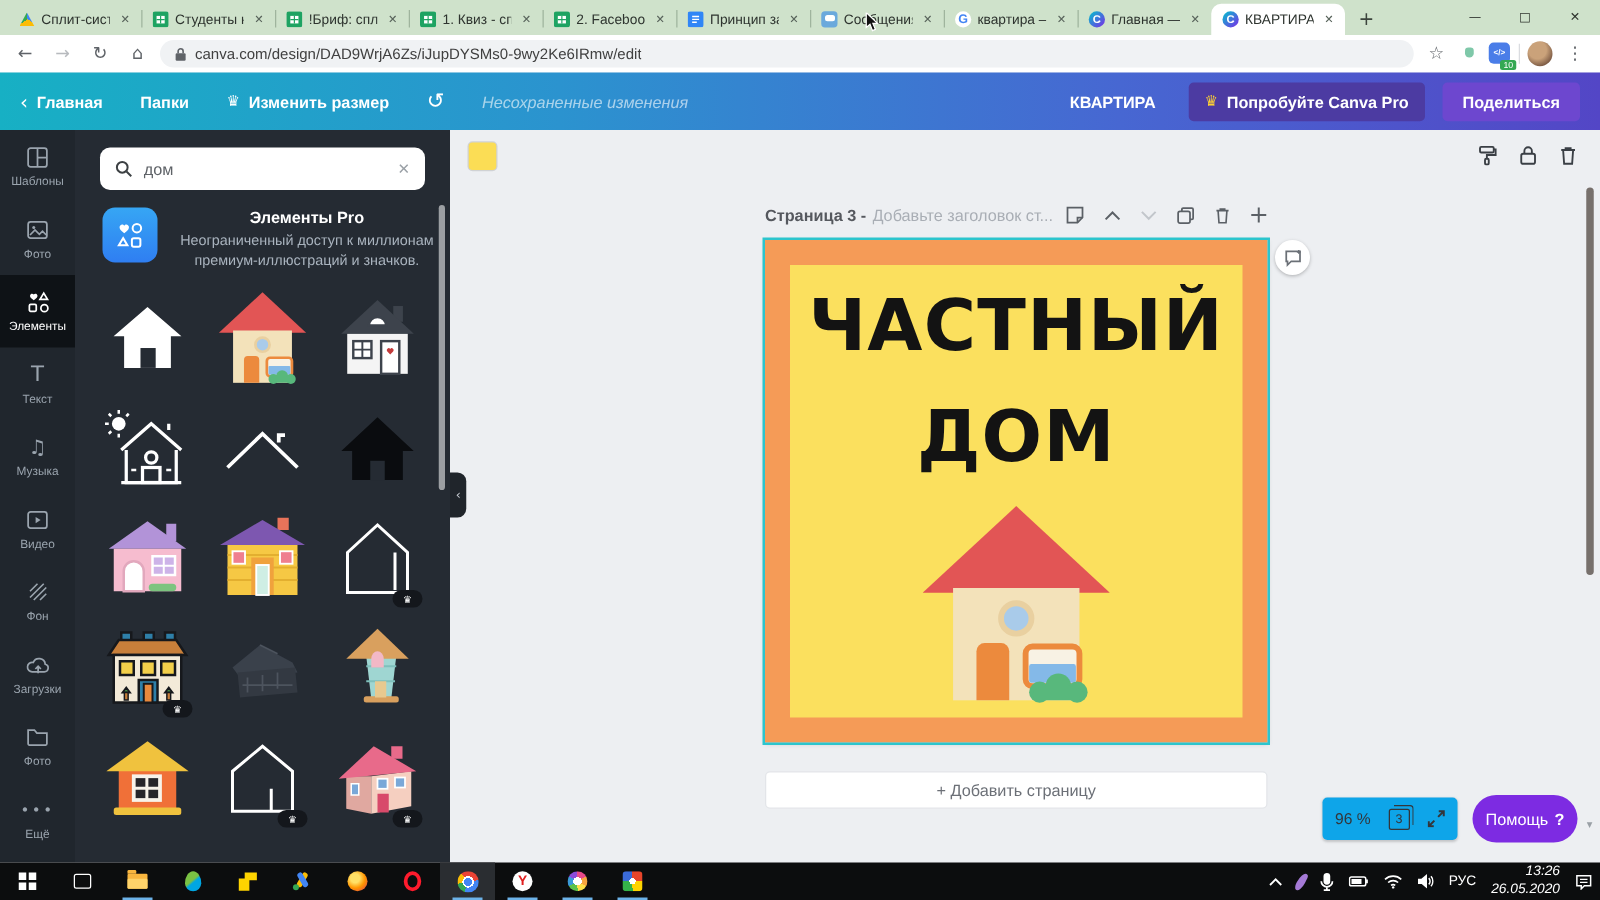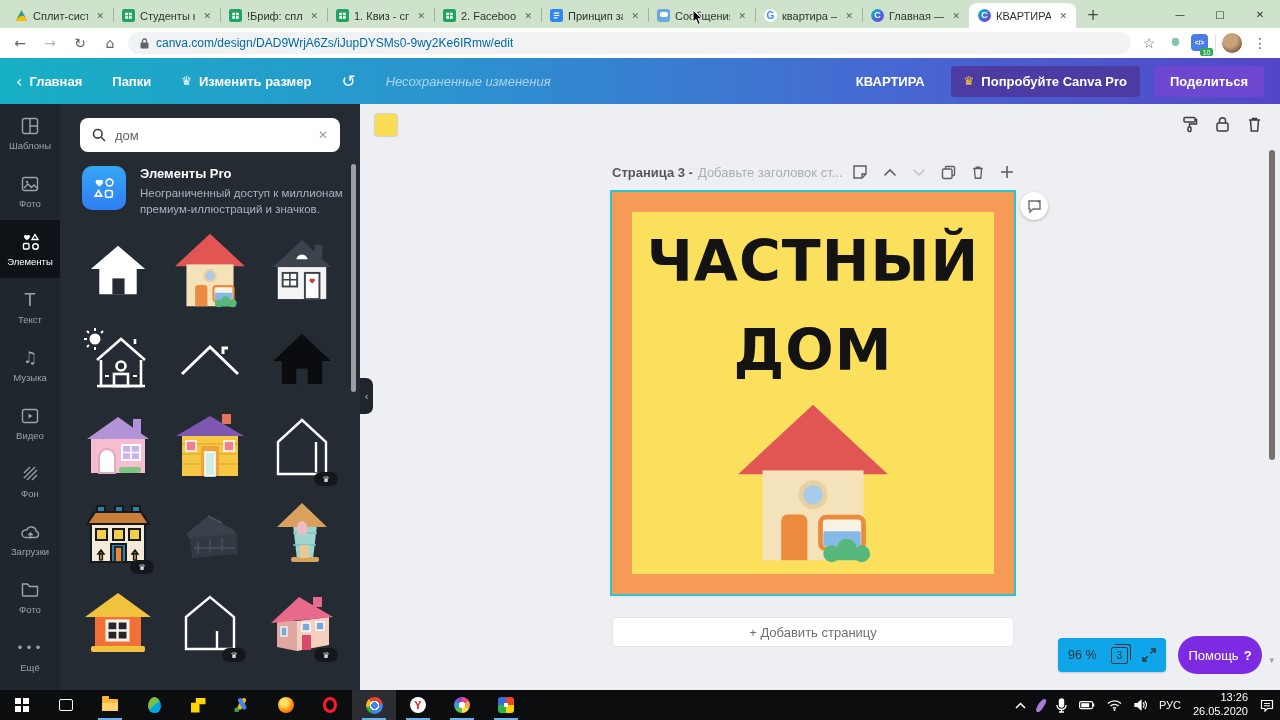--- a/index.html
+++ b/index.html
@@ -26,21 +26,21 @@
   .ic-msg::after { content:""; position:absolute; left:2.5px; top:3px; width:8px; height:5px; background:#fff; border-radius:2px; }
   .newtab { width:26px; height:26px; margin-left:4px; font-size:15px; color:#3c443d; display:flex; align-items:center; justify-content:center; }
   .wincontrols { position:absolute; right:0; top:0; height:28px; display:flex; }
   .winbtn { width:40px; height:28px; display:flex; align-items:center; justify-content:center; font-size:10px; color:#30352f; font-family:"DejaVu Sans",sans-serif; }
 
   
   .addrbar { position:absolute; top:28px; left:0; width:1280px; height:30px; background:#fff; display:flex; align-items:center; padding:0 8px; gap:6px; }
   .navic { width:24px; height:24px; display:flex; align-items:center; justify-content:center; color:#5f6368; font-size:14px; font-family:"DejaVu Sans",sans-serif; }
   .navic.dim { color:#b7babe; }
   .urlpill { flex:1; height:22px; background:#f0f2f4; border-radius:11px; display:flex; align-items:center; padding:0 12px; gap:7px; }
-  .urltext { font-size:12px; color:#0369a1; white-space:nowrap; overflow:hidden; }
+  .urltext { font-size:12px; color:#404040; white-space:nowrap; overflow:hidden; }
   .extwrap { position:relative; width:18px; height:18px; }
   .ext1 { width:17px; height:17px; border-radius:4px; background:#1e3a2f; }
   .ext1::after { content:""; position:absolute; left:5px; top:4px; width:7px; height:8px; background:#7fc8a9; border-radius:3px 3px 4px 4px; }
   .ext2 { width:17px; height:17px; border-radius:4px; background:#4a7de8; color:#fff; font-size:6.5px; font-weight:bold; display:flex; align-items:center; justify-content:center; }
   .extbadge { position:absolute; right:-4px; bottom:-4px; background:#34a853; color:#fff; font-size:7px; padding:0.5px 2.5px; border-radius:2px; }
   .avatar { width:20px; height:20px; border-radius:50%; background:radial-gradient(circle at 40% 35%,#caa27a 0 40%,#7c5a44 75%,#3e342c); }
   .vsep { width:1px; height:16px; background:#dadce0; }
 
   
   .cheader { position:absolute; top:58px; left:0; width:1280px; height:46px; background:linear-gradient(90deg,#17b0c4 0%,#2b93cf 35%,#4767d2 70%,#5346c6 100%); display:flex; align-items:center; padding:0 16px; color:#fff; }
@@ -68,21 +68,21 @@
   .sideitem .sic { height:20px; display:flex; align-items:center; justify-content:center; font-family:"DejaVu Sans",sans-serif; }
   .sic-t { font-family:"DejaVu Serif",serif; font-size:17px; }
   .sic-note { font-size:16px; }
   .sic-dots { font-size:12px; letter-spacing:2px; }
 
   
   .panel { position:absolute; left:60px; top:0; width:300px; height:586px; background:#252b33; }
   .searchbox { position:absolute; left:20px; right:20px; top:14px; height:34px; background:#fff; border-radius:8px; display:flex; align-items:center; padding:0 12px; gap:9px; }
   .searchbox input { border:0; outline:0; flex:1; font-size:13px; color:#5f6368; font-family:"Liberation Sans",sans-serif; background:transparent; }
   .sclear { color:#9aa0a6; font-size:12px; font-family:"DejaVu Sans",sans-serif; }
-  .procard { position:absolute; left:22px; right:9px; top:62px; display:flex; gap:14px; }
+  .procard { position:absolute; left:22px; right:9px; top:62px; display:flex; gap:14px;text-align:center; }
   .proicon { width:44px; height:44px; border-radius:10px; background:linear-gradient(180deg,#36a6f4,#2f7ef2); flex:0 0 auto; display:flex; align-items:center; justify-content:center; }
   .protitle { font-size:13px; font-weight:bold; color:#fff; margin-bottom:4px; }
   .prodesc { font-size:11.5px; color:#a9b3be; line-height:1.4; }
   .el-grid { position:absolute; left:16px; right:16px; top:126px; display:grid; grid-template-columns:repeat(3,1fr); gap:8px; }
   .thumb { height:80px; display:flex; align-items:center; justify-content:center; position:relative; }
   .probadge { position:absolute; right:6px; bottom:0; width:24px; height:14px; background:#14171c; border-radius:7px; color:#fff; font-size:8px; display:flex; align-items:center; justify-content:center; font-family:"DejaVu Sans",sans-serif; }
   .panel-scroll { position:absolute; right:4px; top:60px; width:5px; height:228px; background:rgba(255,255,255,0.55); border-radius:3px; }
   .collapse { position:absolute; right:-13px; top:274px; width:13px; height:36px; background:#20252b; border-radius:0 7px 7px 0; color:#c8cdd3; font-size:10px; display:flex; align-items:center; justify-content:center; z-index:5; font-family:"DejaVu Sans",sans-serif; }
 
   
@@ -126,21 +126,21 @@
   .egg { width:13px; height:16px; border-radius:50% 50% 50% 50%/60% 60% 40% 40%; background:linear-gradient(140deg,#7ac143 45%,#00a6e2 55%); }
   .hoff { width:15px; height:15px; background:#ffd400; clip-path:polygon(0 100%,0 35%,35% 35%,35% 0,100% 0,100% 45%,60% 45%,60% 100%); }
   .ffox { width:16px; height:16px; border-radius:50%; background:radial-gradient(circle at 38% 35%,#ffe066 0 25%,#ff9500 55%,#e8543c 85%); }
   .opera { width:14px; height:16px; border:3px solid #ff1b2d; border-radius:50%; }
   .chrome-ic { width:17px; height:17px; border-radius:50%; background:radial-gradient(circle,#4285f4 0 27%,#fff 27% 38%,transparent 38%),conic-gradient(from -40deg,#ea4335 0 120deg,#4285f4 120deg 240deg,#34a853 240deg 300deg,#fbbc05 300deg); }
   .yandex { width:16px; height:16px; border-radius:50%; background:#fff; color:#e02020; font-weight:bold; font-size:11px; display:flex; align-items:center; justify-content:center; }
   .pinwheel { width:16px; height:16px; border-radius:50%; background:radial-gradient(circle,#fff 0 30%,transparent 30%),conic-gradient(#e84a8a 0 60deg,#f7a540 0 120deg,#ffe14a 0 180deg,#5bc24a 0 240deg,#3a9ad9 0 300deg,#8a4ad9 0); }
   .media-ic { width:16px; height:16px; border-radius:3px; background:radial-gradient(circle,#fff 0 22%,transparent 22%),conic-gradient(#e8452a 0 90deg,#ffd400 0 180deg,#35b24a 0 270deg,#3a6ad9 0); }
   .tray { margin-left:auto; display:flex; align-items:center; gap:12px; padding-right:6px; color:#fff; }
   .lang { font-size:11px; }
-  .clockcol { font-size:11px; line-height:1.25; text-align:right; }
+  .clockcol { font-size:11px; line-height:1.25; text-align:right;font-style:italic; }
   .feather-ic { width:6px; height:15px; background:#a57ad6; border-radius:70% 30% 60% 40%; transform:rotate(28deg); }
 </style>
 </head>
 <body>
 
 <svg width="0" height="0" style="position:absolute">
   <defs>
     <symbol id="symSheets" viewBox="0 0 14 14">
         <rect width="14" height="14" rx="2.5" fill="#1ea362"></rect>
         <rect x="3.5" y="4" width="7" height="6.5" fill="#fff"></rect>

